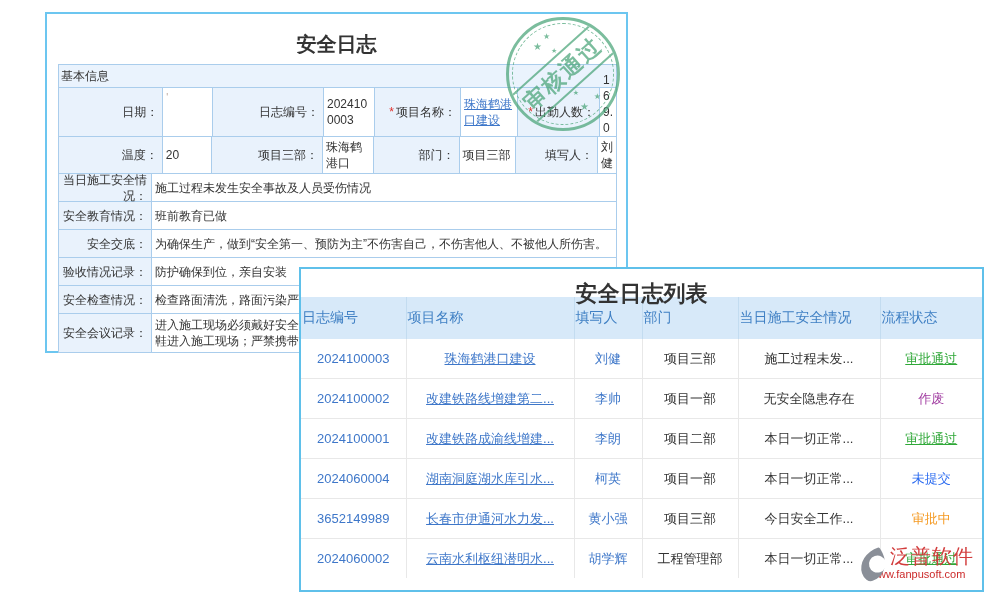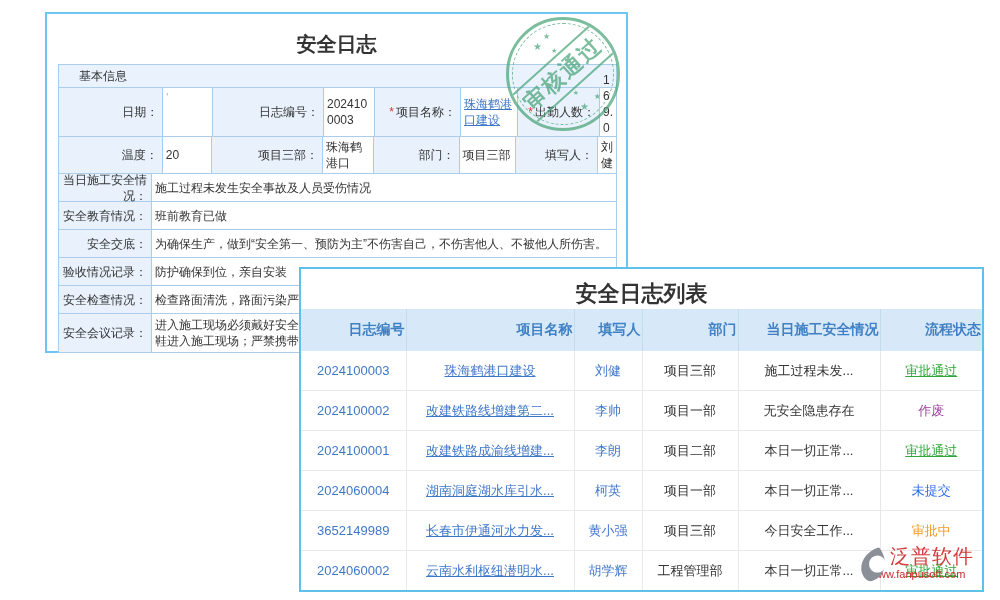--- a/index.html
+++ b/index.html
@@ -8,21 +8,21 @@
     background:#fff;font-family:"Liberation Sans","DejaVu Sans",sans-serif;color:#333;
   }
   
   .form-panel{
     position:absolute;left:45px;top:12px;width:579px;height:337px;
     border:2px solid #6cc6f0;background:#fff;z-index:1;box-sizing:content-box;
   }
   .form-title{height:38px;padding-top:17px;text-align:center;font-size:20px;font-weight:bold;color:#333;}
   .form-table{position:absolute;left:11px;top:50px;width:557px;border:1px solid #aacdec;background:#fff;}
   .section-bar{height:22px;line-height:22px;background:#eaf3fd;border-bottom:1px solid #aacdec;
-    font-size:12px;color:#333;padding-left:20px;}
+    font-size:12px;color:#333;padding-left:2px;}
   .frow{display:flex;}
   .fcell{box-sizing:border-box;border-right:1px solid #aacdec;border-bottom:1px solid #aacdec;
     font-size:12px;color:#333;display:flex;align-items:center;line-height:16px;}
   .frow .fcell:last-child{border-right:none;}
   .frow.last .fcell{border-bottom:none;}
   .lbl{background:#e9f2fc;justify-content:flex-end;text-align:right;padding:2px 4px 2px 2px;}
   .val{background:#fff;padding:2px 3px;word-break:break-all;}
   .r1{height:49px;} .r2{height:37px;}
   .c1{width:105px;} .c2{width:50px;} .c3{width:112px;} .c4{width:51px;}
   .c5{width:87px;} .c6{width:57px;} .c7{width:83px;} .c8{flex:1;}
@@ -37,26 +37,26 @@
   .stamp-inner{position:absolute;left:3px;top:3px;right:3px;bottom:3px;border:1px dashed #49a478;border-radius:50%;}
   .stamp-band{position:absolute;left:-25px;right:-25px;top:50%;transform:translateY(-50%) rotate(-42deg);
     border-top:2px solid #49a478;border-bottom:2px solid #49a478;text-align:center;padding:2px 0;}
   .stamp-band span{font-size:22px;font-weight:bold;color:#49a478;letter-spacing:2px;}
   .star{position:absolute;color:#49a478;font-size:10px;line-height:10px;}
   .s1{left:34px;top:12px;font-size:8px;} .s2{left:24px;top:22px;} .s3{left:42px;top:26px;font-size:7px;}
   .s4{right:28px;bottom:16px;} .s5{right:16px;bottom:26px;font-size:8px;} .s6{right:38px;bottom:30px;font-size:7px;}
   
   .list-panel{position:absolute;left:299px;top:267px;width:681px;height:321px;
     border:2px solid #5fc0ea;background:#fff;z-index:3;overflow:hidden;}
-  .list-title{height:40px;line-height:50px;text-align:center;font-size:22px;font-weight:bold;color:#333;border-radius:17px;}
+  .list-title{height:28px;line-height:50px;text-align:center;font-size:22px;font-weight:bold;color:#333;border-radius:17px;}
   .list-table{border-collapse:collapse;table-layout:fixed;width:681px;}
   .list-table col.lc1{width:105px;} .list-table col.lc2{width:168px;} .list-table col.lc3{width:68px;}
   .list-table col.lc4{width:96px;}  .list-table col.lc5{width:142px;} .list-table col.lc6{width:102px;}
-  .list-table th{height:40px;background:#d7e9f9;color:#4080c4;font-size:14px;font-weight:bold;
-    border-right:1px solid #c3dcf0;text-align:right;overflow:hidden;white-space:nowrap;}
+  .list-table th{height:40px;background:#d7e9f9;color:#4080c4;font-size:14px;font-weight:normal;
+    border-right:1px solid #c3dcf0;text-align:left;overflow:hidden;white-space:nowrap;}
   .list-table th:last-child{border-right:none;}
   .list-table td{height:39px;text-align:center;font-size:13px;color:#333;
     border-right:1px solid #e8e8e8;border-bottom:1px solid #e8e8e8;
     overflow:hidden;white-space:nowrap;padding:0 2px;}
   .list-table td:last-child{border-right:none;margin-left:45px;}
   .list-table tr:last-child td{border-bottom:none;}
   .t-link{color:#3e77c9;cursor:pointer;}
   .t-link-u{color:#3e77c9;text-decoration:underline;cursor:pointer;}
   .st-approved{color:#2fa838;text-decoration:underline;cursor:pointer;}
   .st-void{color:#a23fa2;}

